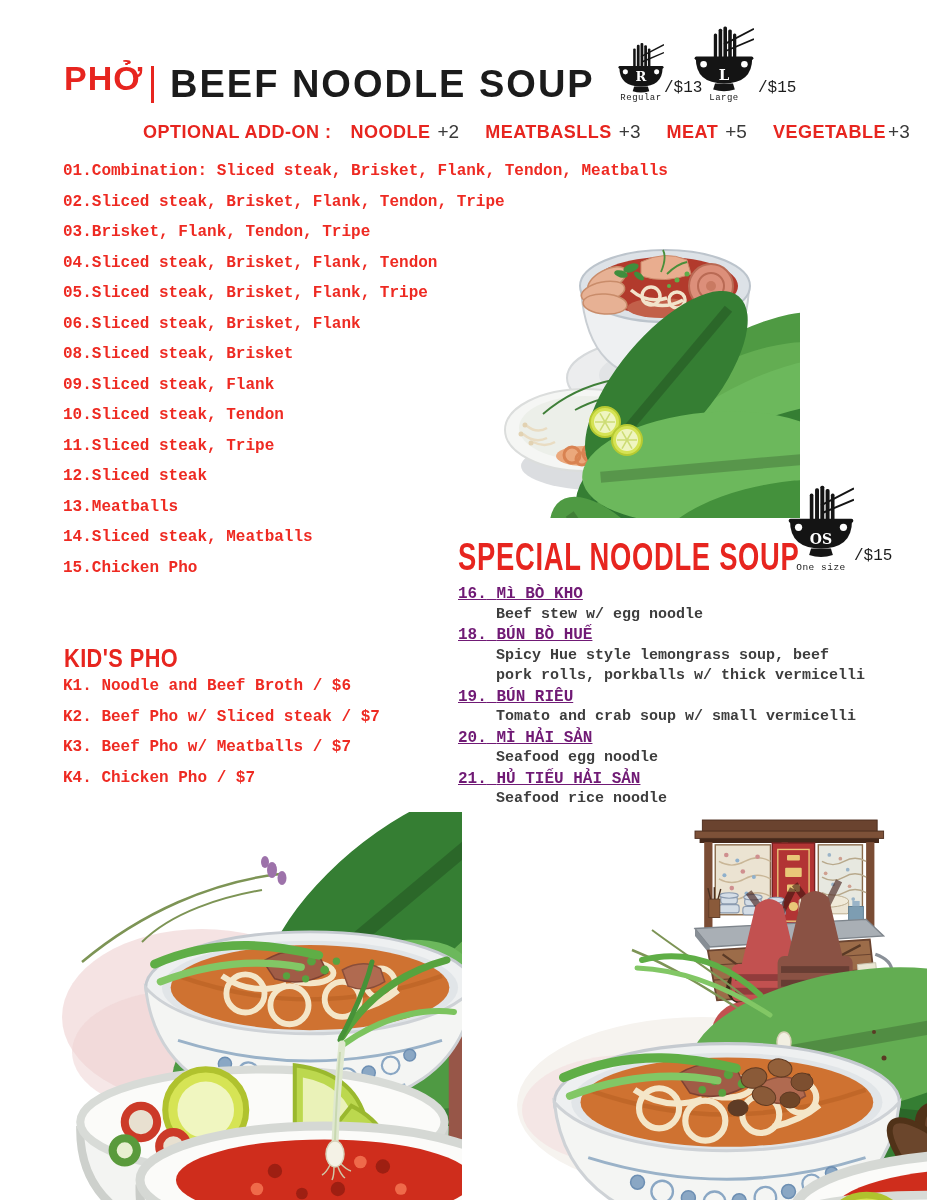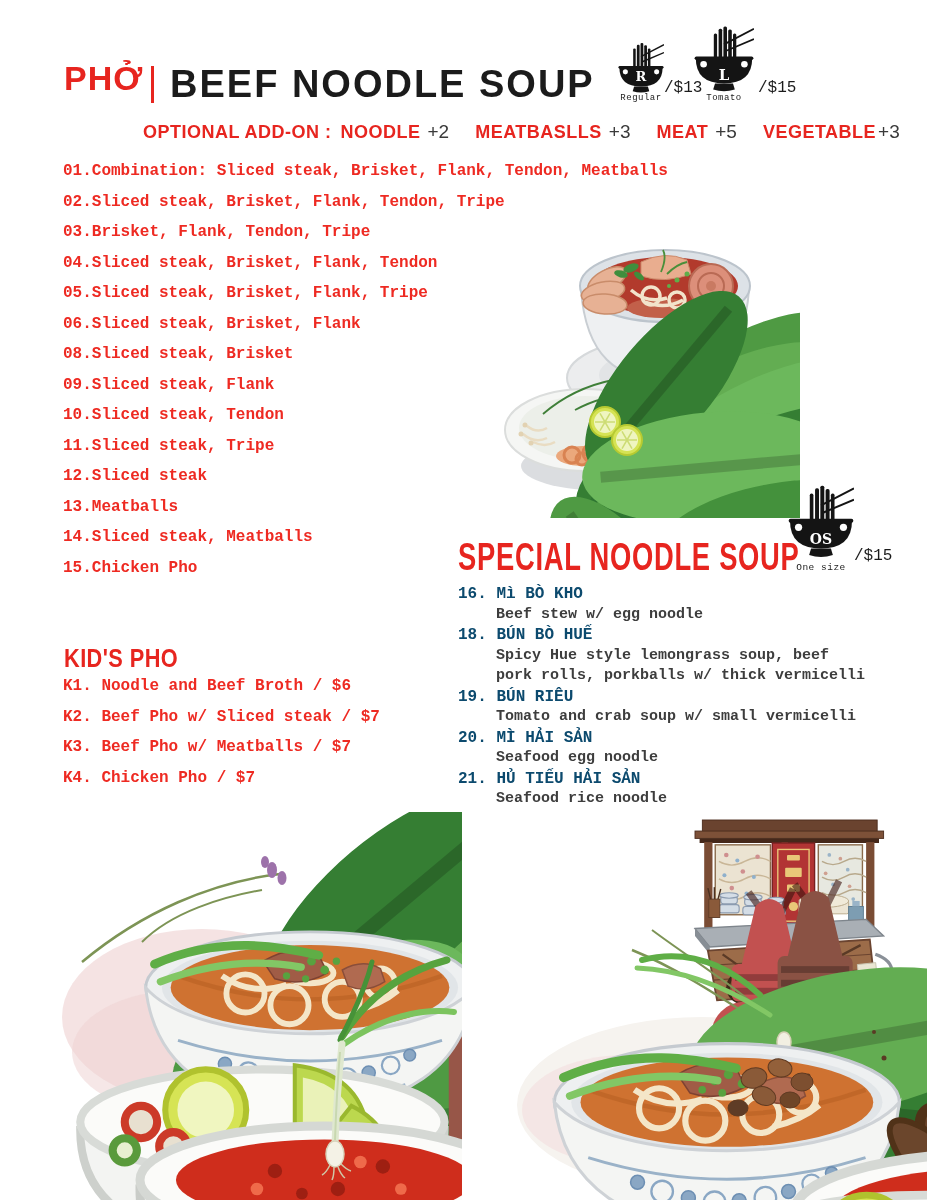--- a/index.html
+++ b/index.html
@@ -20,38 +20,38 @@
   .page-title { left:170px; top:63px; font-size:38px; letter-spacing:2px; color:#1b1b1b; line-height:42px; }
 
   .bowl-letter { color:#ffffff; font-family:"DejaVu Serif","Liberation Serif",serif; font-weight:bold; text-align:center; }
   .size-label { font-size:9px; letter-spacing:.5px; color:#222; text-align:center; }
   .size-price { font-size:16px; color:#1b1b1b; }
 
   
   .addons { left:143px; top:121px; white-space:nowrap; display:flex; align-items:baseline;text-align:center; }
   .ad-intro { color:#e7251f; font-size:18px; letter-spacing:.5px; }
   .ad-group { margin-left:26px; }
-  .ad-group.first { margin-left:9px; }
+  .ad-group.first { margin-left:19px; }
   .ad-name { color:#e7251f; font-size:18px; letter-spacing:.5px; }
   .ad-price { color:#3a3a3a; font-size:19px; font-weight:400; margin-left:7px; font-family:"Liberation Sans",sans-serif; }
   .ad-group.nogap .ad-price { margin-left:2px; }
 
   
   .l-list { left:63px; top:162px; }
   .l-item { height:30.5px; line-height:30.5px; font:700 16px "Liberation Mono","DejaVu Sans Mono",monospace; color:#ee2a22; white-space:pre; }
 
   
   .kids-title { left:64px; top:646px; font-size:25px; color:#e7251f; line-height:25px; transform:scaleX(.87); transform-origin:left; letter-spacing:.5px; white-space:nowrap; }
   .k-list { left:63px; top:677px; }
   .k-item { height:30.5px; line-height:30.5px; font:700 16px "Liberation Mono","DejaVu Sans Mono",monospace; color:#ee2a22; white-space:pre; }
 
   
   .sp-title { left:458px; top:538px; font-size:38px; line-height:38px; color:#e7251f; transform:scaleX(.72); transform-origin:left; letter-spacing:1px; white-space:nowrap; }
   .sp-list { left:458px; top:584px; }
-  .sp-name-line { font:700 16px/20.5px "Liberation Mono","DejaVu Sans Mono",monospace; color:#0c4a6e; white-space:pre; }
+  .sp-name-line { font:700 16px/20.5px "Liberation Mono","DejaVu Sans Mono",monospace; color:#701a75; white-space:pre;text-decoration:underline; }
   .sp-desc { font:700 15px/20.5px "Liberation Mono","DejaVu Sans Mono",monospace; color:#3d3d3d; padding-left:38px; white-space:pre; }
 
   svg { display:block; }
 </style>
 </head>
 <body>
 
 <svg width="0" height="0" style="position:absolute" aria-hidden="true">
   <defs>
     <symbol id="sym-bowl-icon" viewBox="0 0 100 115">
@@ -191,21 +191,21 @@
       <use href="#sym-bowl-icon"></use>
     </svg>
   <div class="abs bowl-letter" style="left:618px;top:69px;width:46px;font-size:13px">R</div>
   <div class="abs mono size-label" style="left:608px;top:93px;width:66px">Regular</div>
   <div class="abs mono size-price" style="left:664px;top:79px">/$13</div>
 
   <svg class="abs" style="left:694px;top:22px" width="60" height="73" viewBox="0 0 100 115">
       <use href="#sym-bowl-icon"></use>
     </svg>
   <div class="abs bowl-letter" style="left:694px;top:66px;width:60px;font-size:15px">L</div>
-  <div class="abs mono size-label" style="left:698px;top:93px;width:52px">Tomato</div>
+  <div class="abs mono size-label" style="left:698px;top:93px;width:52px">Large</div>
   <div class="abs mono size-price" style="left:758px;top:79px">/$15</div>
 
   <div class="abs addons disp">
     <span class="ad-intro">OPTIONAL ADD-ON : </span>
     <span class="ad-group first">
       <span class="ad-name">NOODLE</span><span class="ad-price">+2</span>
     </span>
     <span class="ad-group">
       <span class="ad-name">MEATBASLLS</span><span class="ad-price">+3</span>
     </span>

